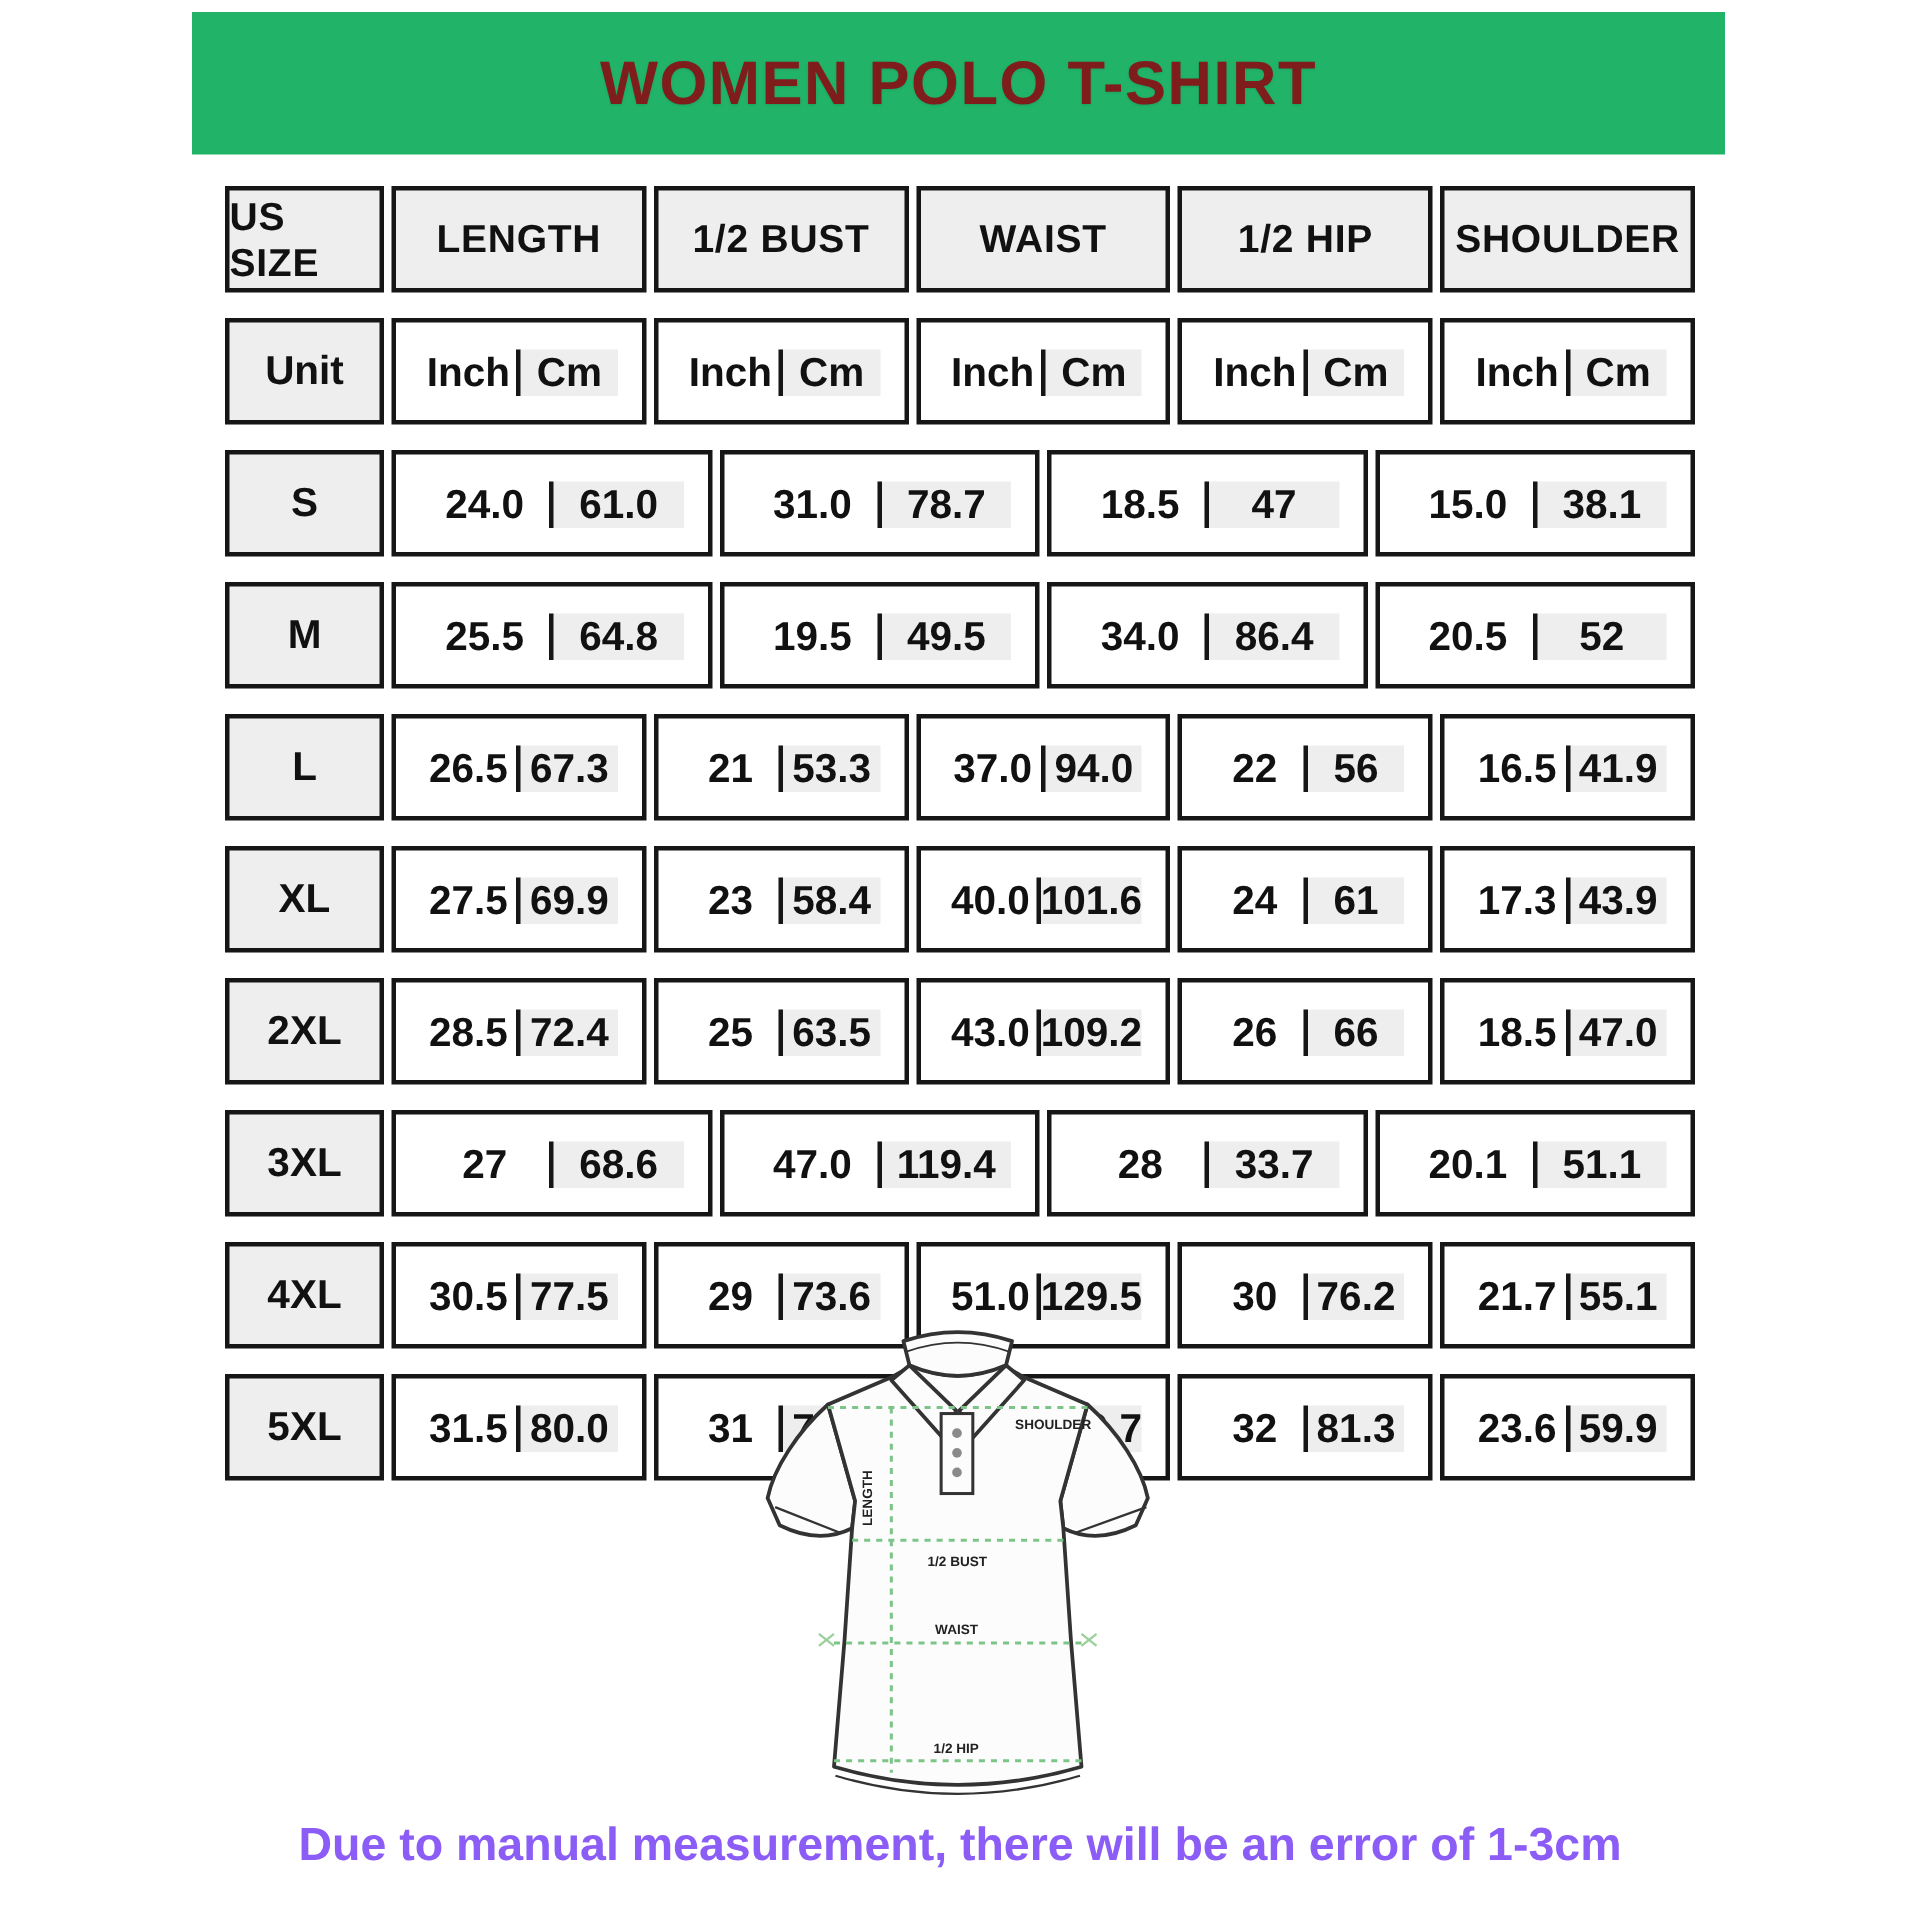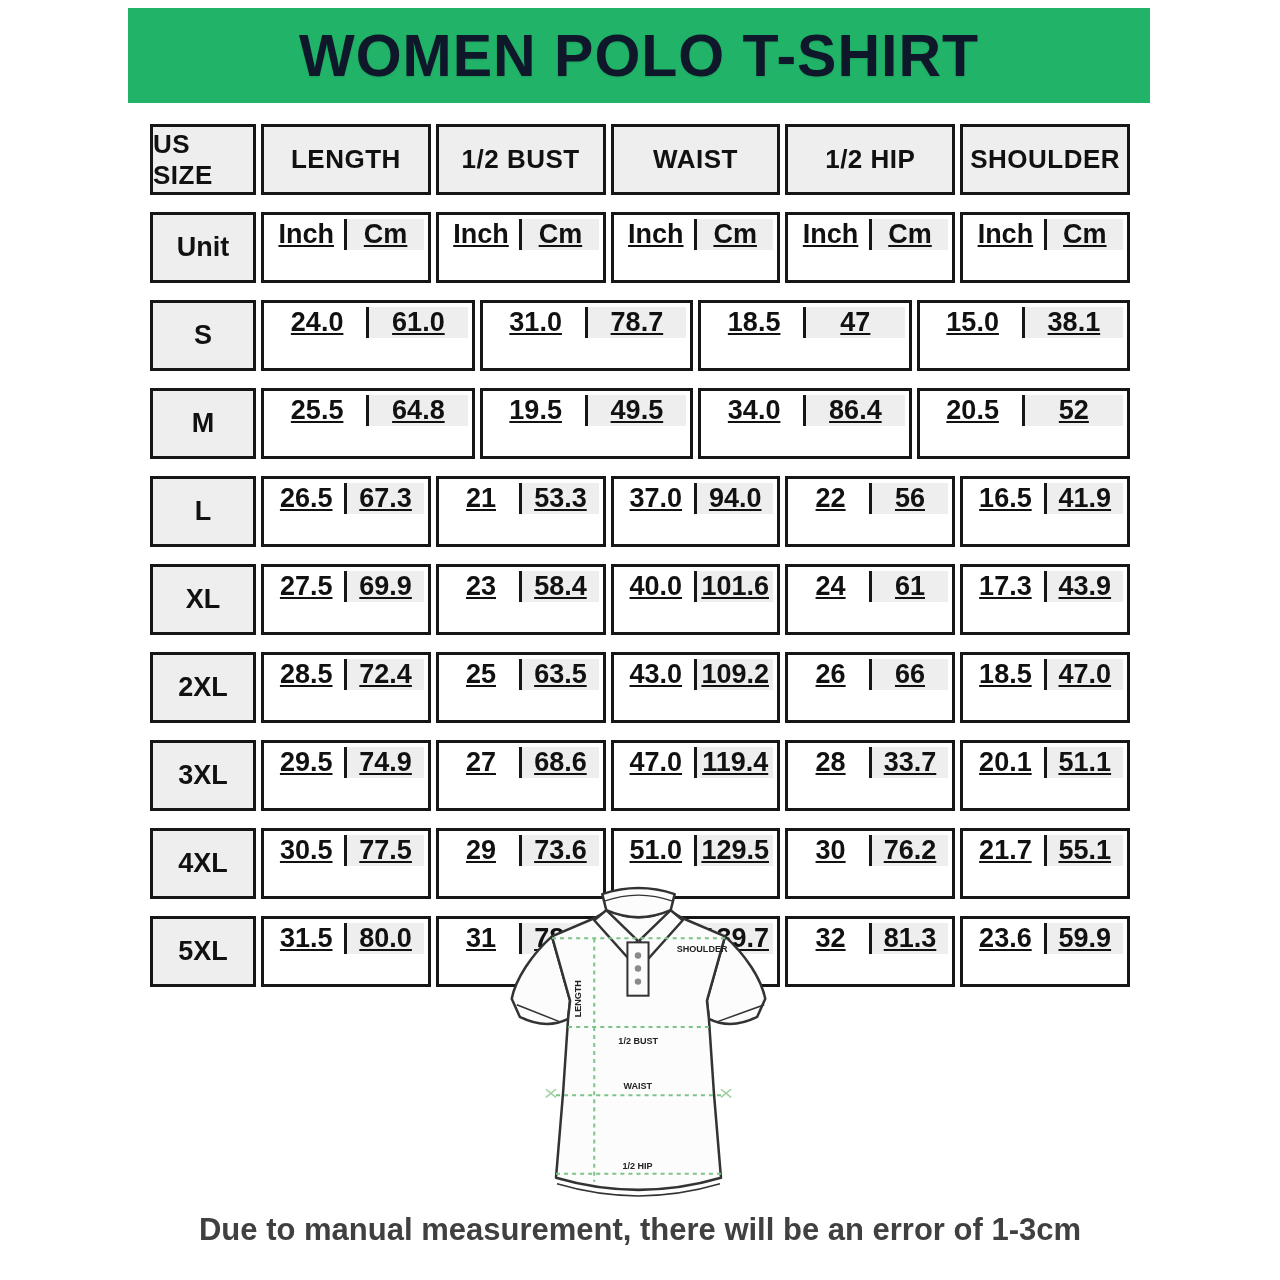--- a/index.html
+++ b/index.html
@@ -8,39 +8,39 @@
     font-family:"Liberation Sans",sans-serif;position:relative;overflow:hidden;
   }
   .canvas{position:absolute;inset:0;background:#ffffff;}
 
   
   .banner{
     position:absolute;left:128px;top:8px;width:1022px;height:95px;
     background:#21b469;display:flex;align-items:center;justify-content:center;
   }
   .banner span{
-    color:#0f172a;font-size:59px;font-weight:700;letter-spacing:1px;
+    color:#7f1d1d;font-size:41px;font-weight:700;letter-spacing:1px;
     text-shadow:0 1px 2px rgba(0,0,0,0.12);
   }
 
   
   .size-table{
     position:absolute;left:150px;top:124px;width:980px;
     display:flex;flex-direction:column;gap:17px;
   }
   .trow{display:flex;gap:5px;}
   .gbox{
     border:3px solid #161616;height:71px;box-sizing:border-box;
     display:flex;align-items:center;justify-content:center;
     font-weight:700;font-size:27px;color:#111;background:#ffffff;
   }
   .w1{width:106px;flex:none;background:#efeeee;}
   .w2{flex:1;}
   .header-box{background:#efeeee;font-size:26px;letter-spacing:0.5px;}
-  .split{padding:4px;align-items:flex-start;justify-content:stretch;text-decoration:underline;}
+  .split{padding:16px;align-items:flex-end;justify-content:stretch;}
   .sub{flex:1;display:flex;align-items:center;justify-content:center;}
   .sub.cm{background:#efeeee;border-left:3px solid #161616;}
 
   
   .diagram{position:absolute;left:488px;top:880px;width:305px;height:332px;}
   .diagram svg{width:100%;height:100%;}
   .diagram text{
     font-family:"Liberation Sans",sans-serif;font-weight:700;fill:#222;
   }
 
@@ -195,24 +195,20 @@
           <div class="sub cm">66</div>
         </div>
         <div class="gbox w2 split">
           <div class="sub inch">18.5</div>
           <div class="sub cm">47.0</div>
         </div>
       </div>
       <div class="trow">
         <div class="gbox w1">3XL</div>
         <div class="gbox w2 split">
-          <div class="sub inch">29.5</div>
-          <div class="sub cm">74.9</div>
-        </div>
-        <div class="gbox w2 split">
           <div class="sub inch">27</div>
           <div class="sub cm">68.6</div>
         </div>
         <div class="gbox w2 split">
           <div class="sub inch">47.0</div>
           <div class="sub cm">119.4</div>
         </div>
         <div class="gbox w2 split">
           <div class="sub inch">28</div>
           <div class="sub cm">33.7</div>
@@ -300,15 +296,15 @@
       <path d="M230,208 L240,216 M240,208 L230,216" stroke="#9bcf9b" stroke-width="1.5" fill="none"></path>
 
       <text x="186" y="72" font-size="9">SHOULDER</text>
       <text x="91" y="118" font-size="9" transform="rotate(-90 91 118)" text-anchor="middle">LENGTH</text>
       <text x="128" y="163" font-size="9">1/2 BUST</text>
       <text x="133" y="208" font-size="9">WAIST</text>
       <text x="132" y="287" font-size="9">1/2 HIP</text>
     </svg>
   </div>
 
-  <div class="footer-note" style="color: #404040;">Due to manual measurement, there will be an error of 1-3cm</div>
+  <div class="footer-note" style="color: #8b5cf6;">Due to manual measurement, there will be an error of 1-3cm</div>
 
 </div>
 
 </body></html>

